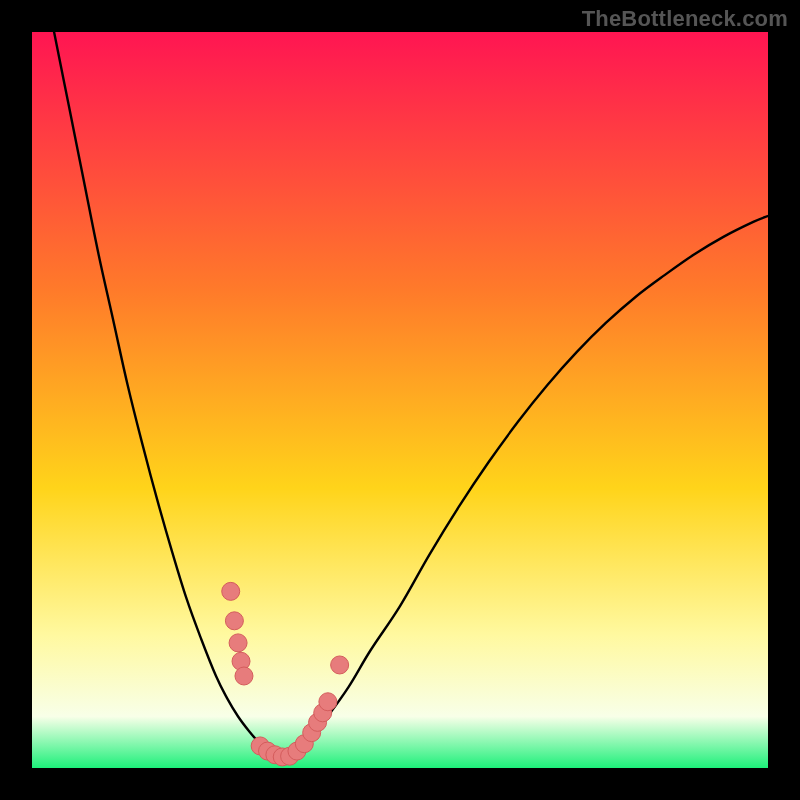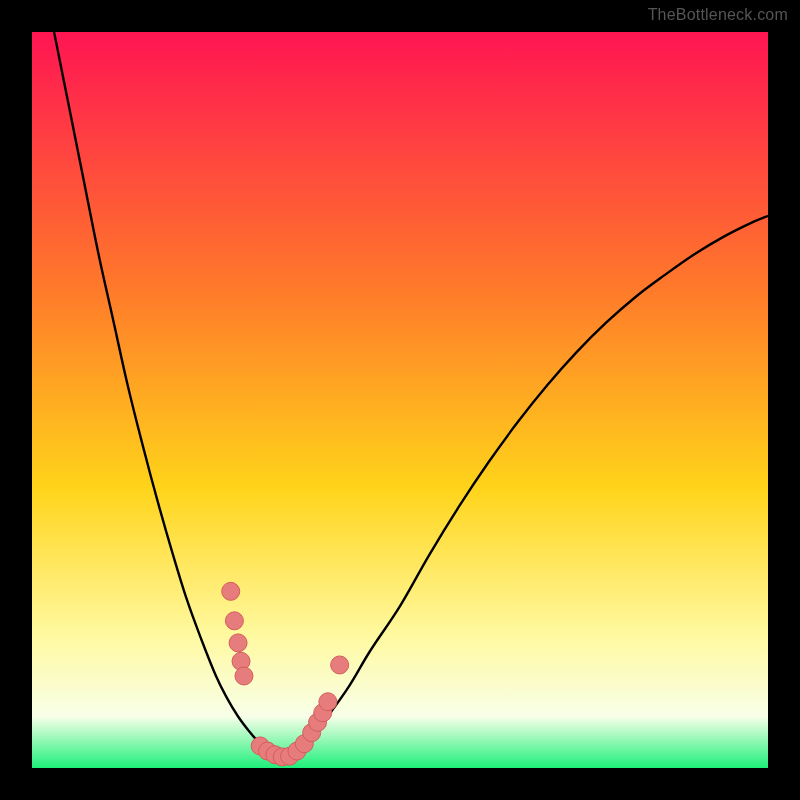--- a/index.html
+++ b/index.html
@@ -23,22 +23,22 @@
     left: 32px;
     width: 736px;
     height: 736px;
     overflow: hidden;
   }
   .attribution {
     position: absolute;
     top: 6px;
     right: 12px;
     color: #555;
-    font-size: 16px;
-    font-weight: 400;
+    font-size: 22px;
+    font-weight: 700;
     letter-spacing: 0.2px;
   }
   svg {
     display: block;
     width: 736px;
     height: 736px;
   }
 </style>
 </head>
 <body>

